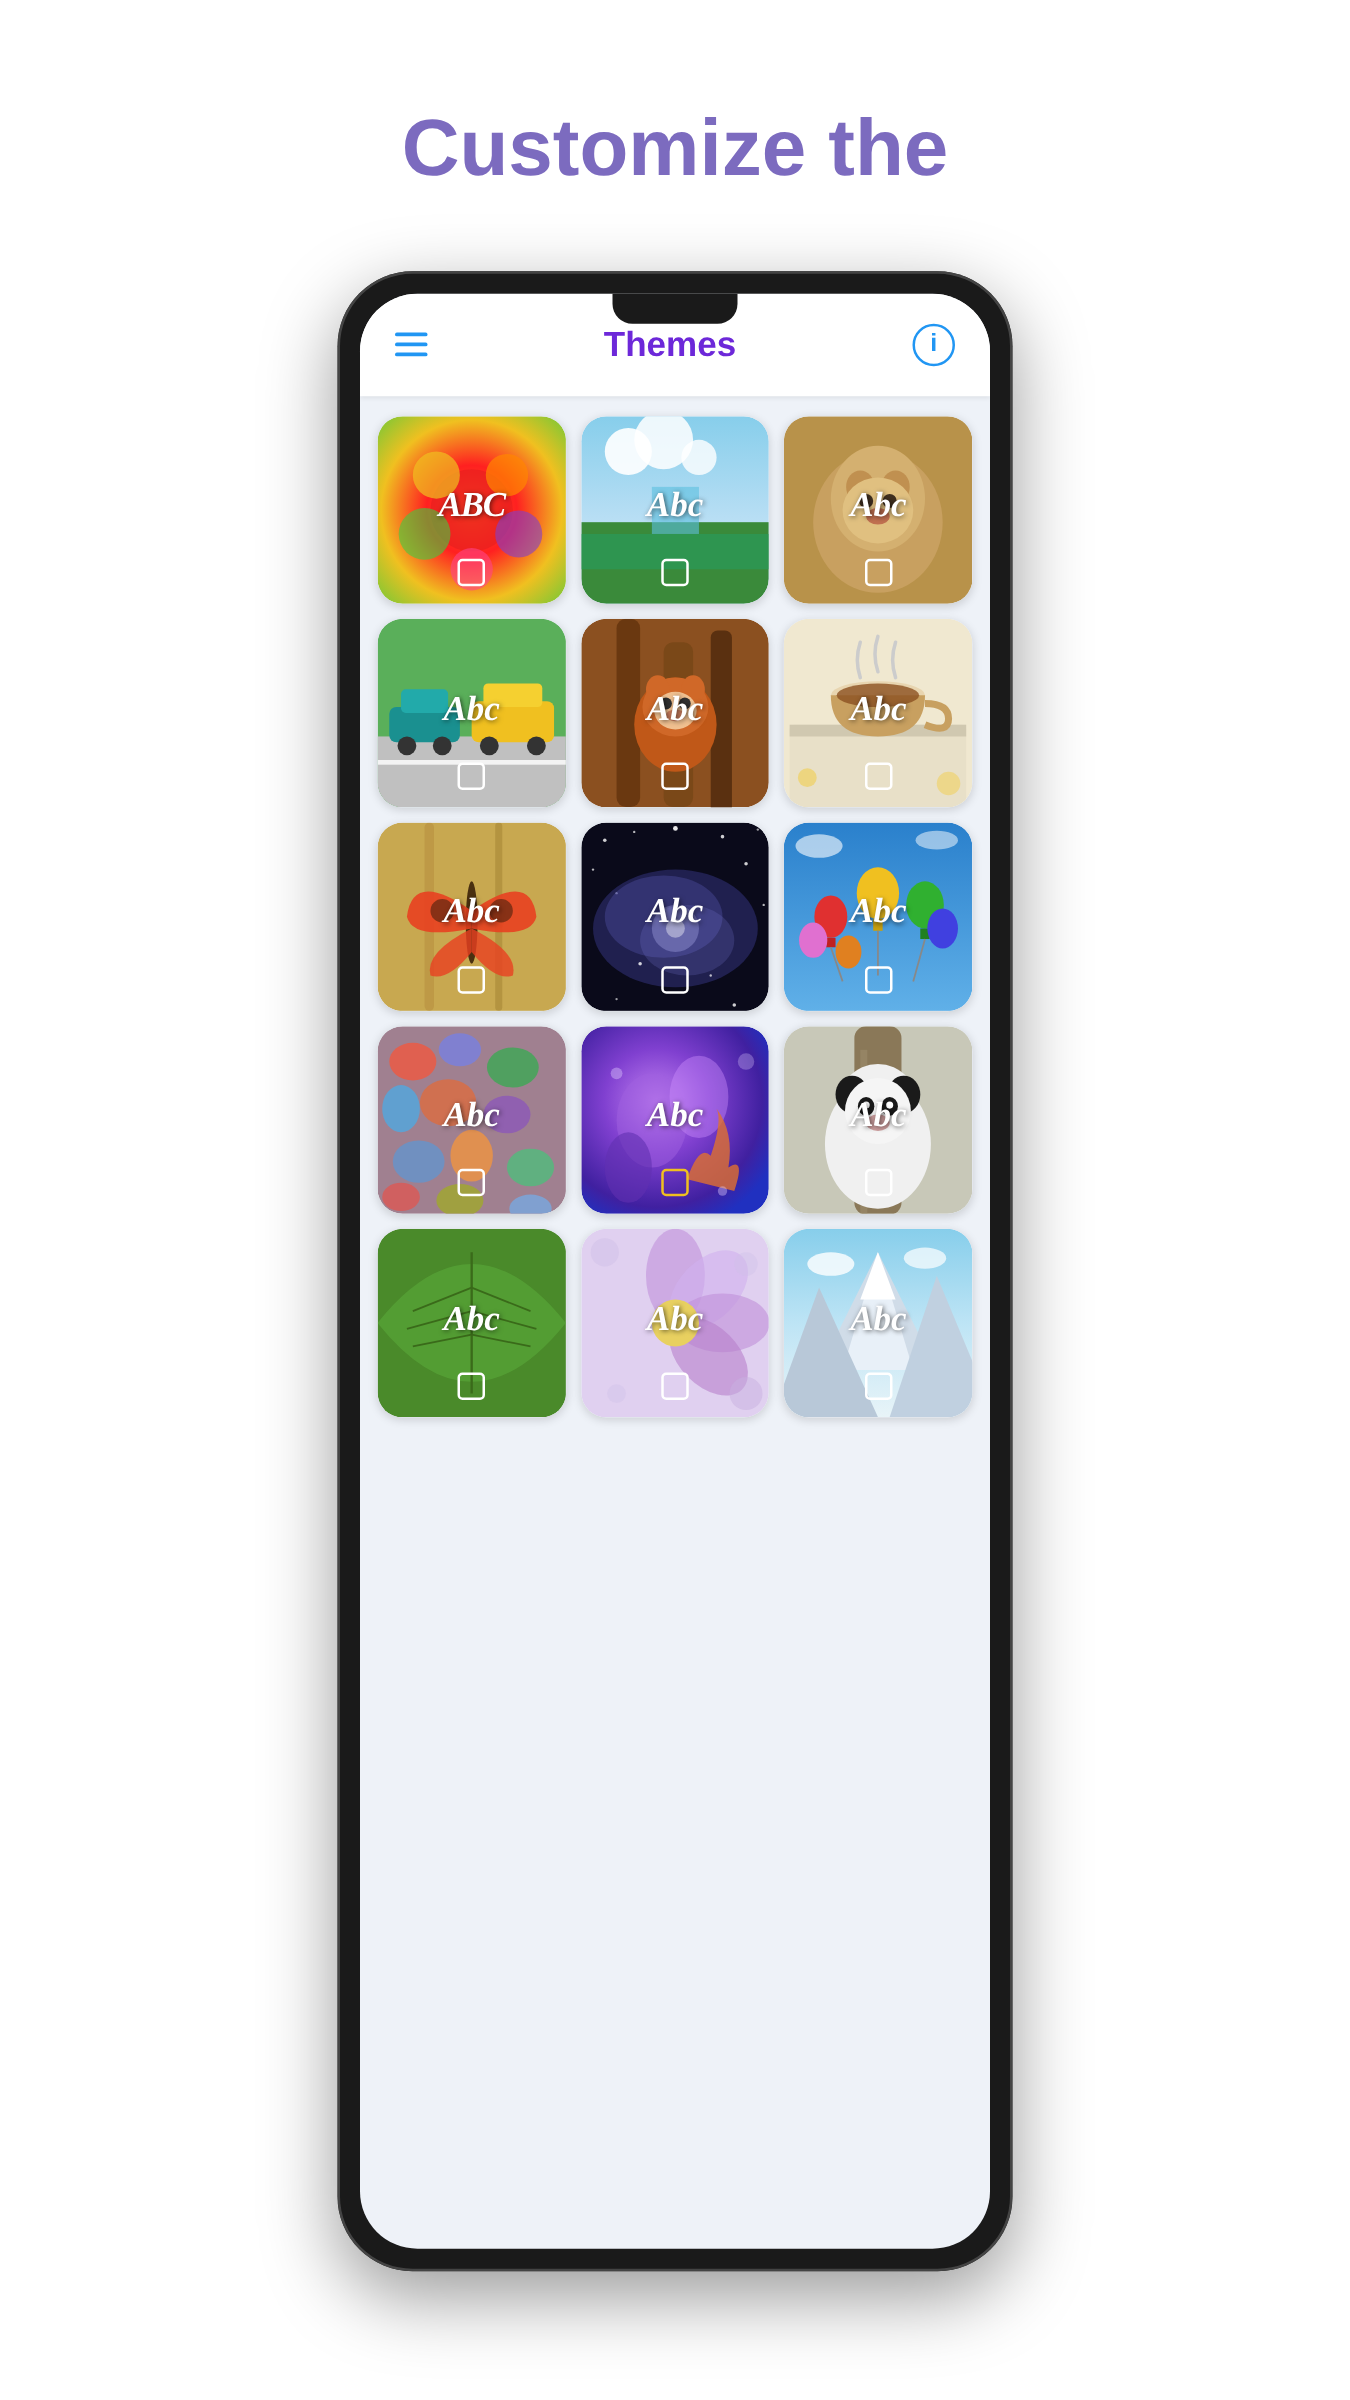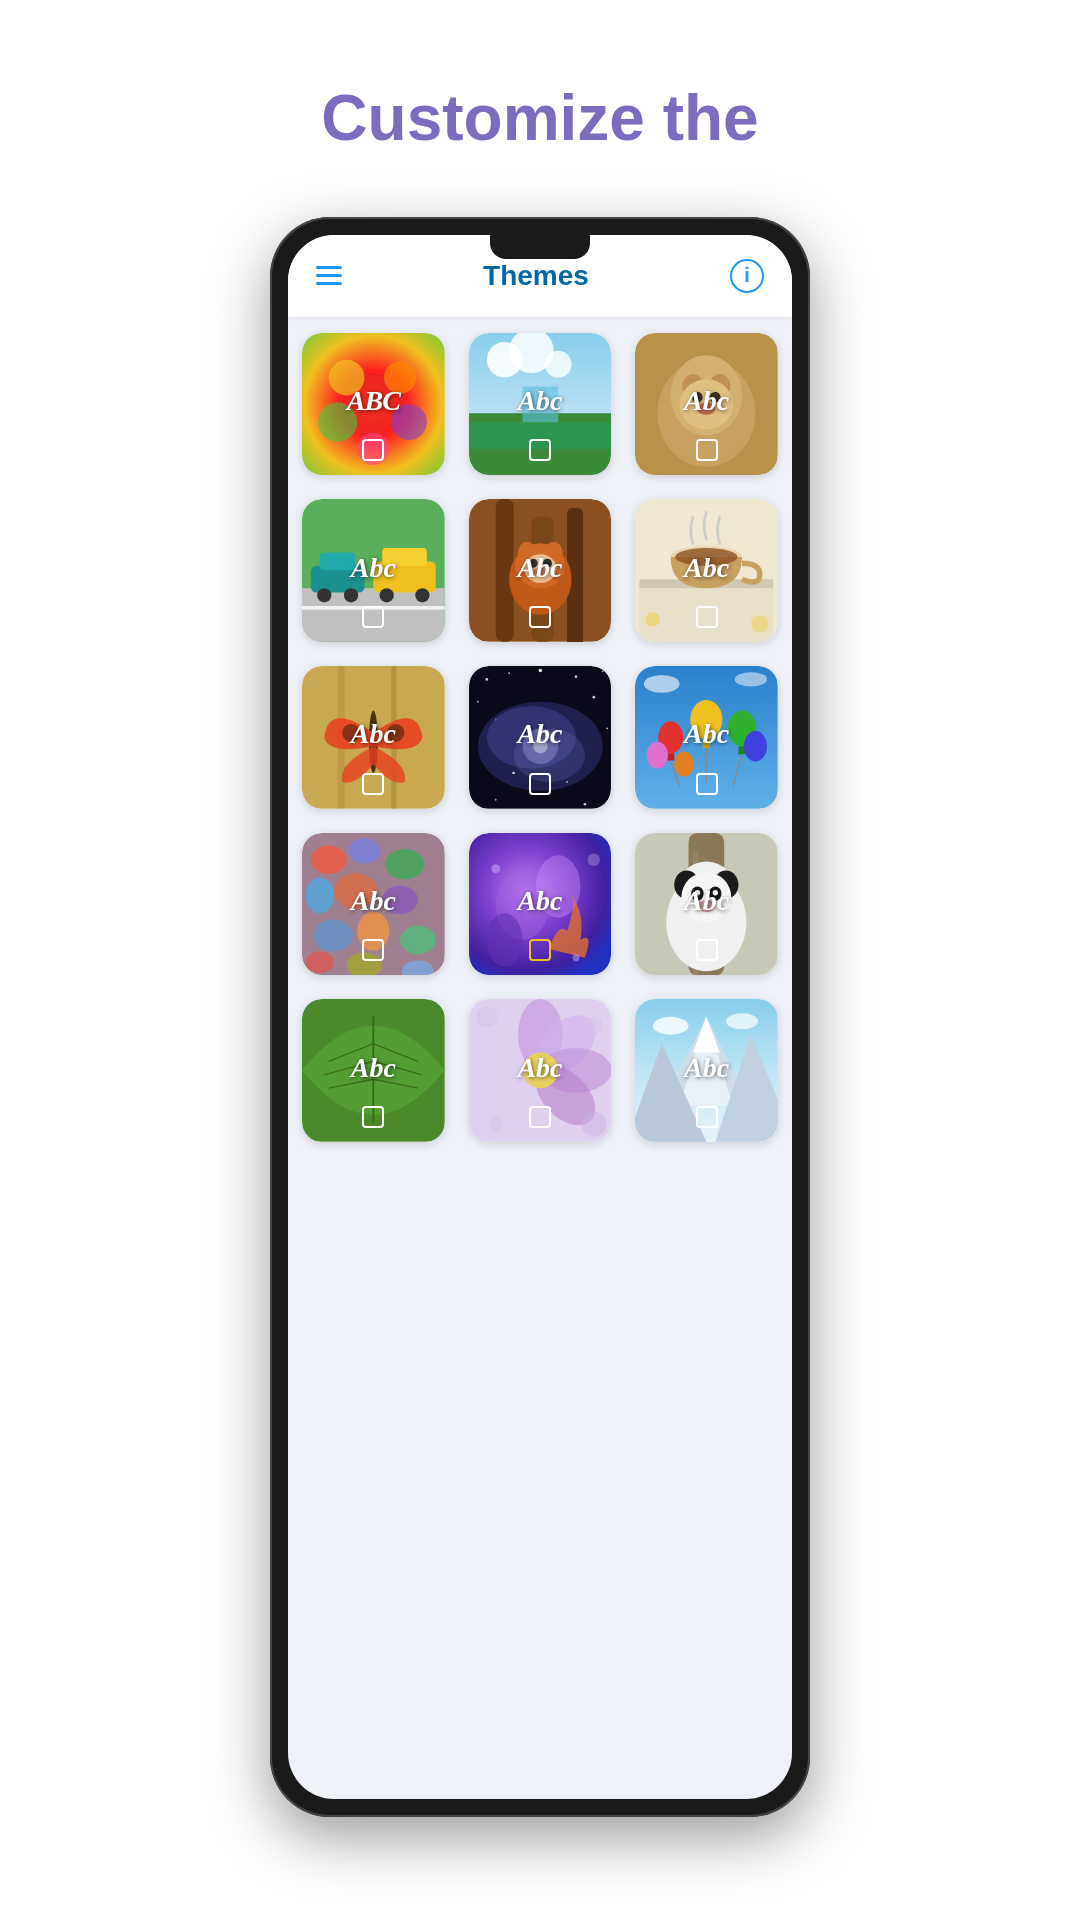--- a/index.html
+++ b/index.html
@@ -89,21 +89,21 @@
       display: block;
       width: 26px;
       height: 3px;
       background: #2196F3;
       border-radius: 2px;
     }
 
     .app-bar-title {
       font-size: 28px;
       font-weight: 600;
-      color: #0369a1;
+      color: #6d28d9;
     }
 
     .info-icon {
       width: 34px;
       height: 34px;
       border: 2.5px solid #2196F3;
       border-radius: 50%;
       display: flex;
       align-items: center;
       justify-content: center;
@@ -113,21 +113,21 @@
       cursor: pointer;
     }
 
     
     .themes-grid {
       flex: 1;
       overflow-y: auto;
       padding: 16px 14px;
       display: grid;
       grid-template-columns: repeat(3, 1fr);
-      gap: 24px;
+      gap: 12px;
       align-content: start;
     }
 
     .themes-grid::-webkit-scrollbar { display: none; }
 
     .theme-card {
       border-radius: 20px;
       overflow: hidden;
       aspect-ratio: 1;
       position: relative;

